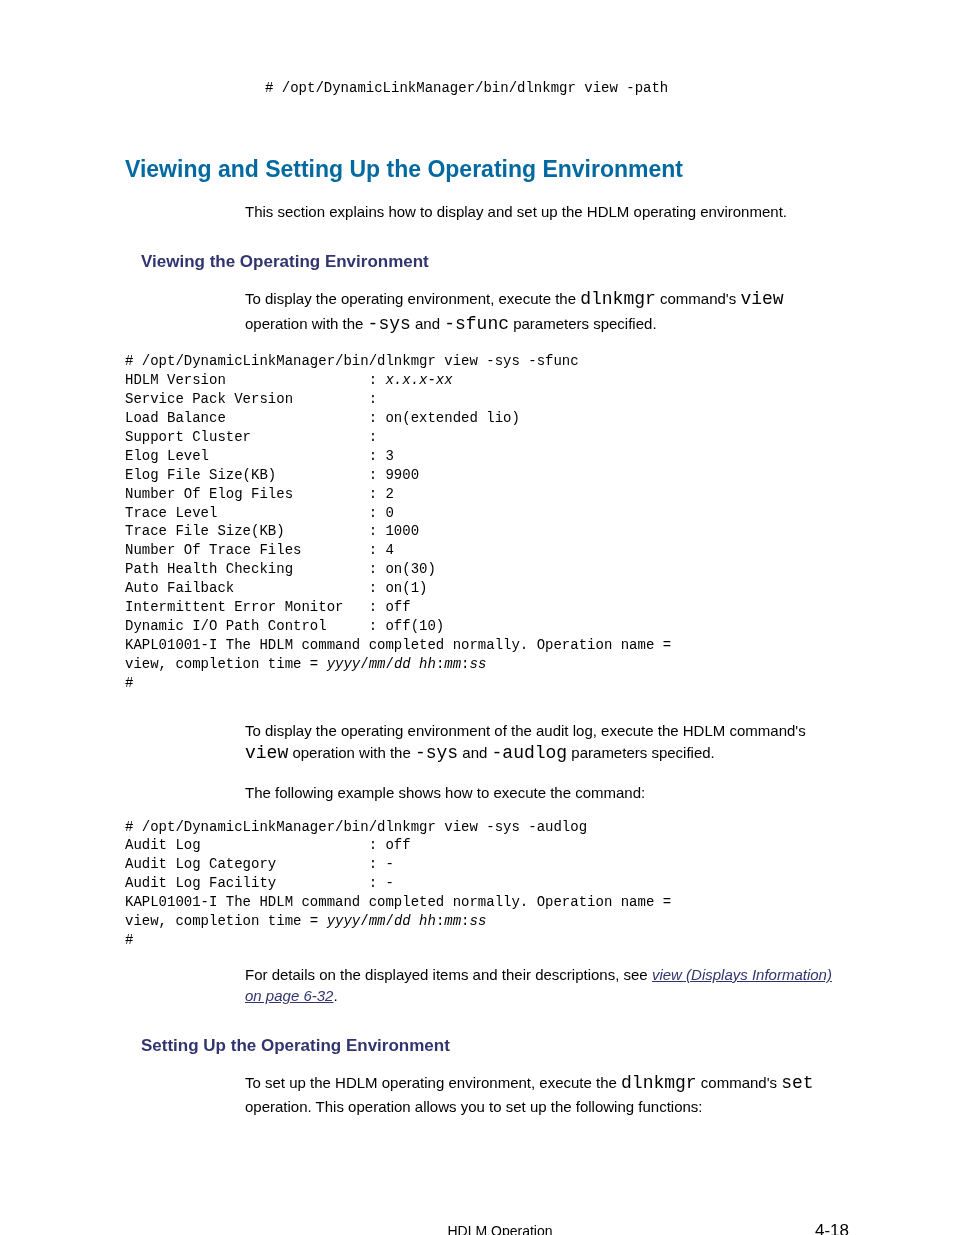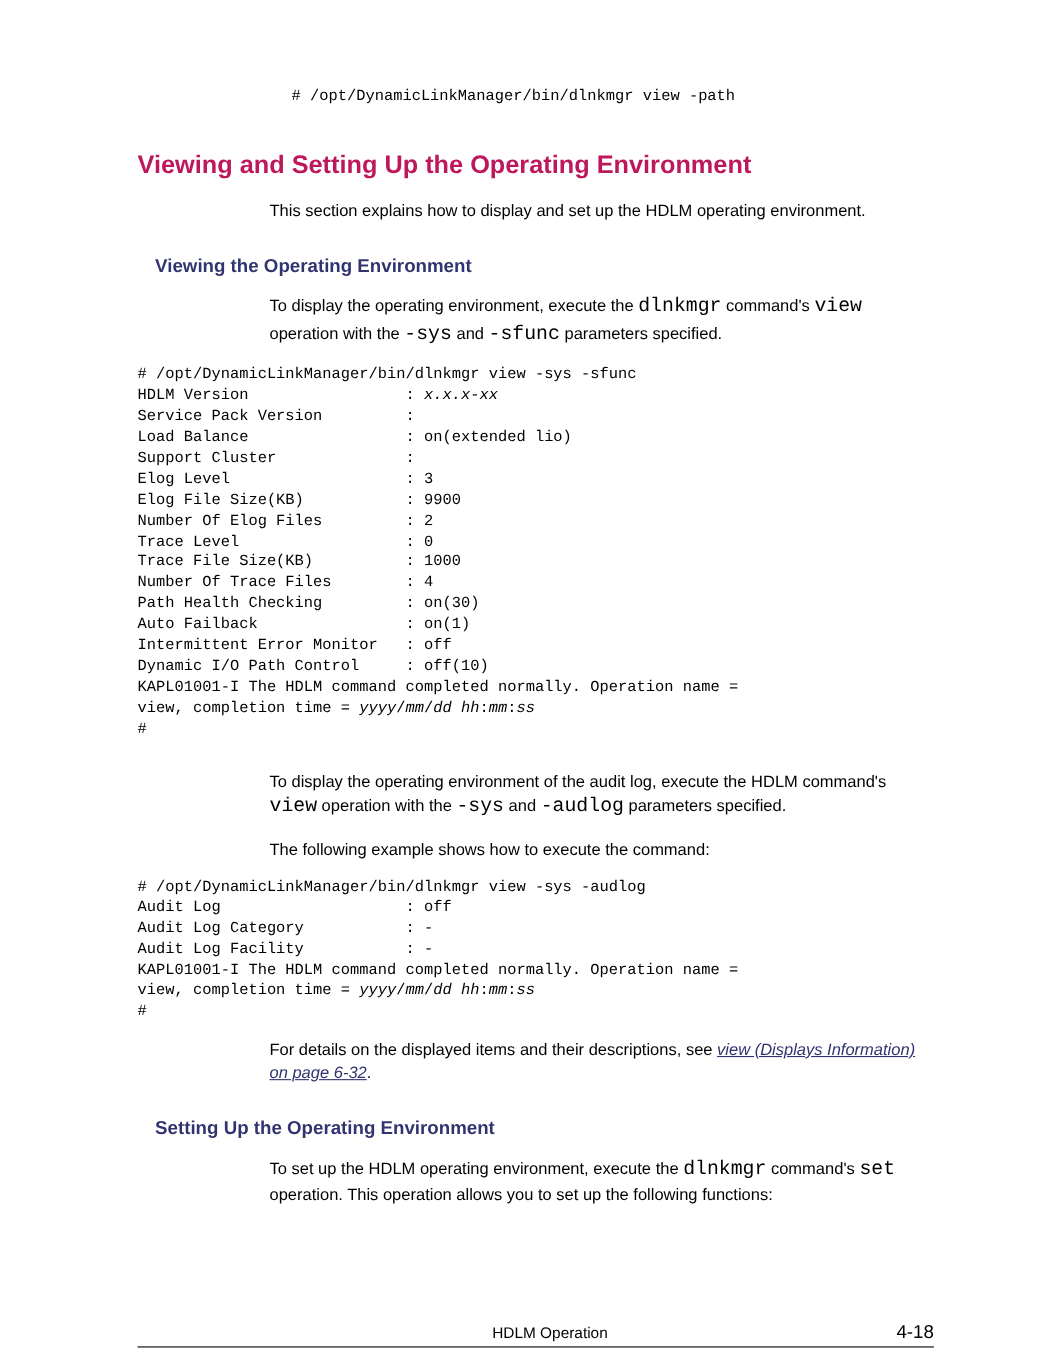--- a/index.html
+++ b/index.html
@@ -14,25 +14,25 @@
   .page {
     padding: 80px 105px 40px 125px;
   }
   .content-indent {
     margin-left: 120px;
   }
   .cmd-top {
     font-family: "Courier New", monospace;
     font-size: 14px;
     margin-left: 140px;
-    margin-bottom: 40px;
+    margin-bottom: 60px;
   }
   h1 {
     font-family: Verdana, Arial, sans-serif;
-    color: #be185d;
+    color: #0369a1;
     font-size: 23px;
     font-weight: bold;
     margin: 0 0 18px 0;
   }
   h2 {
     font-family: Verdana, Arial, sans-serif;
     color: #31346f;
     font-size: 17px;
     font-weight: bold;
     margin: 30px 0 14px 16px;

